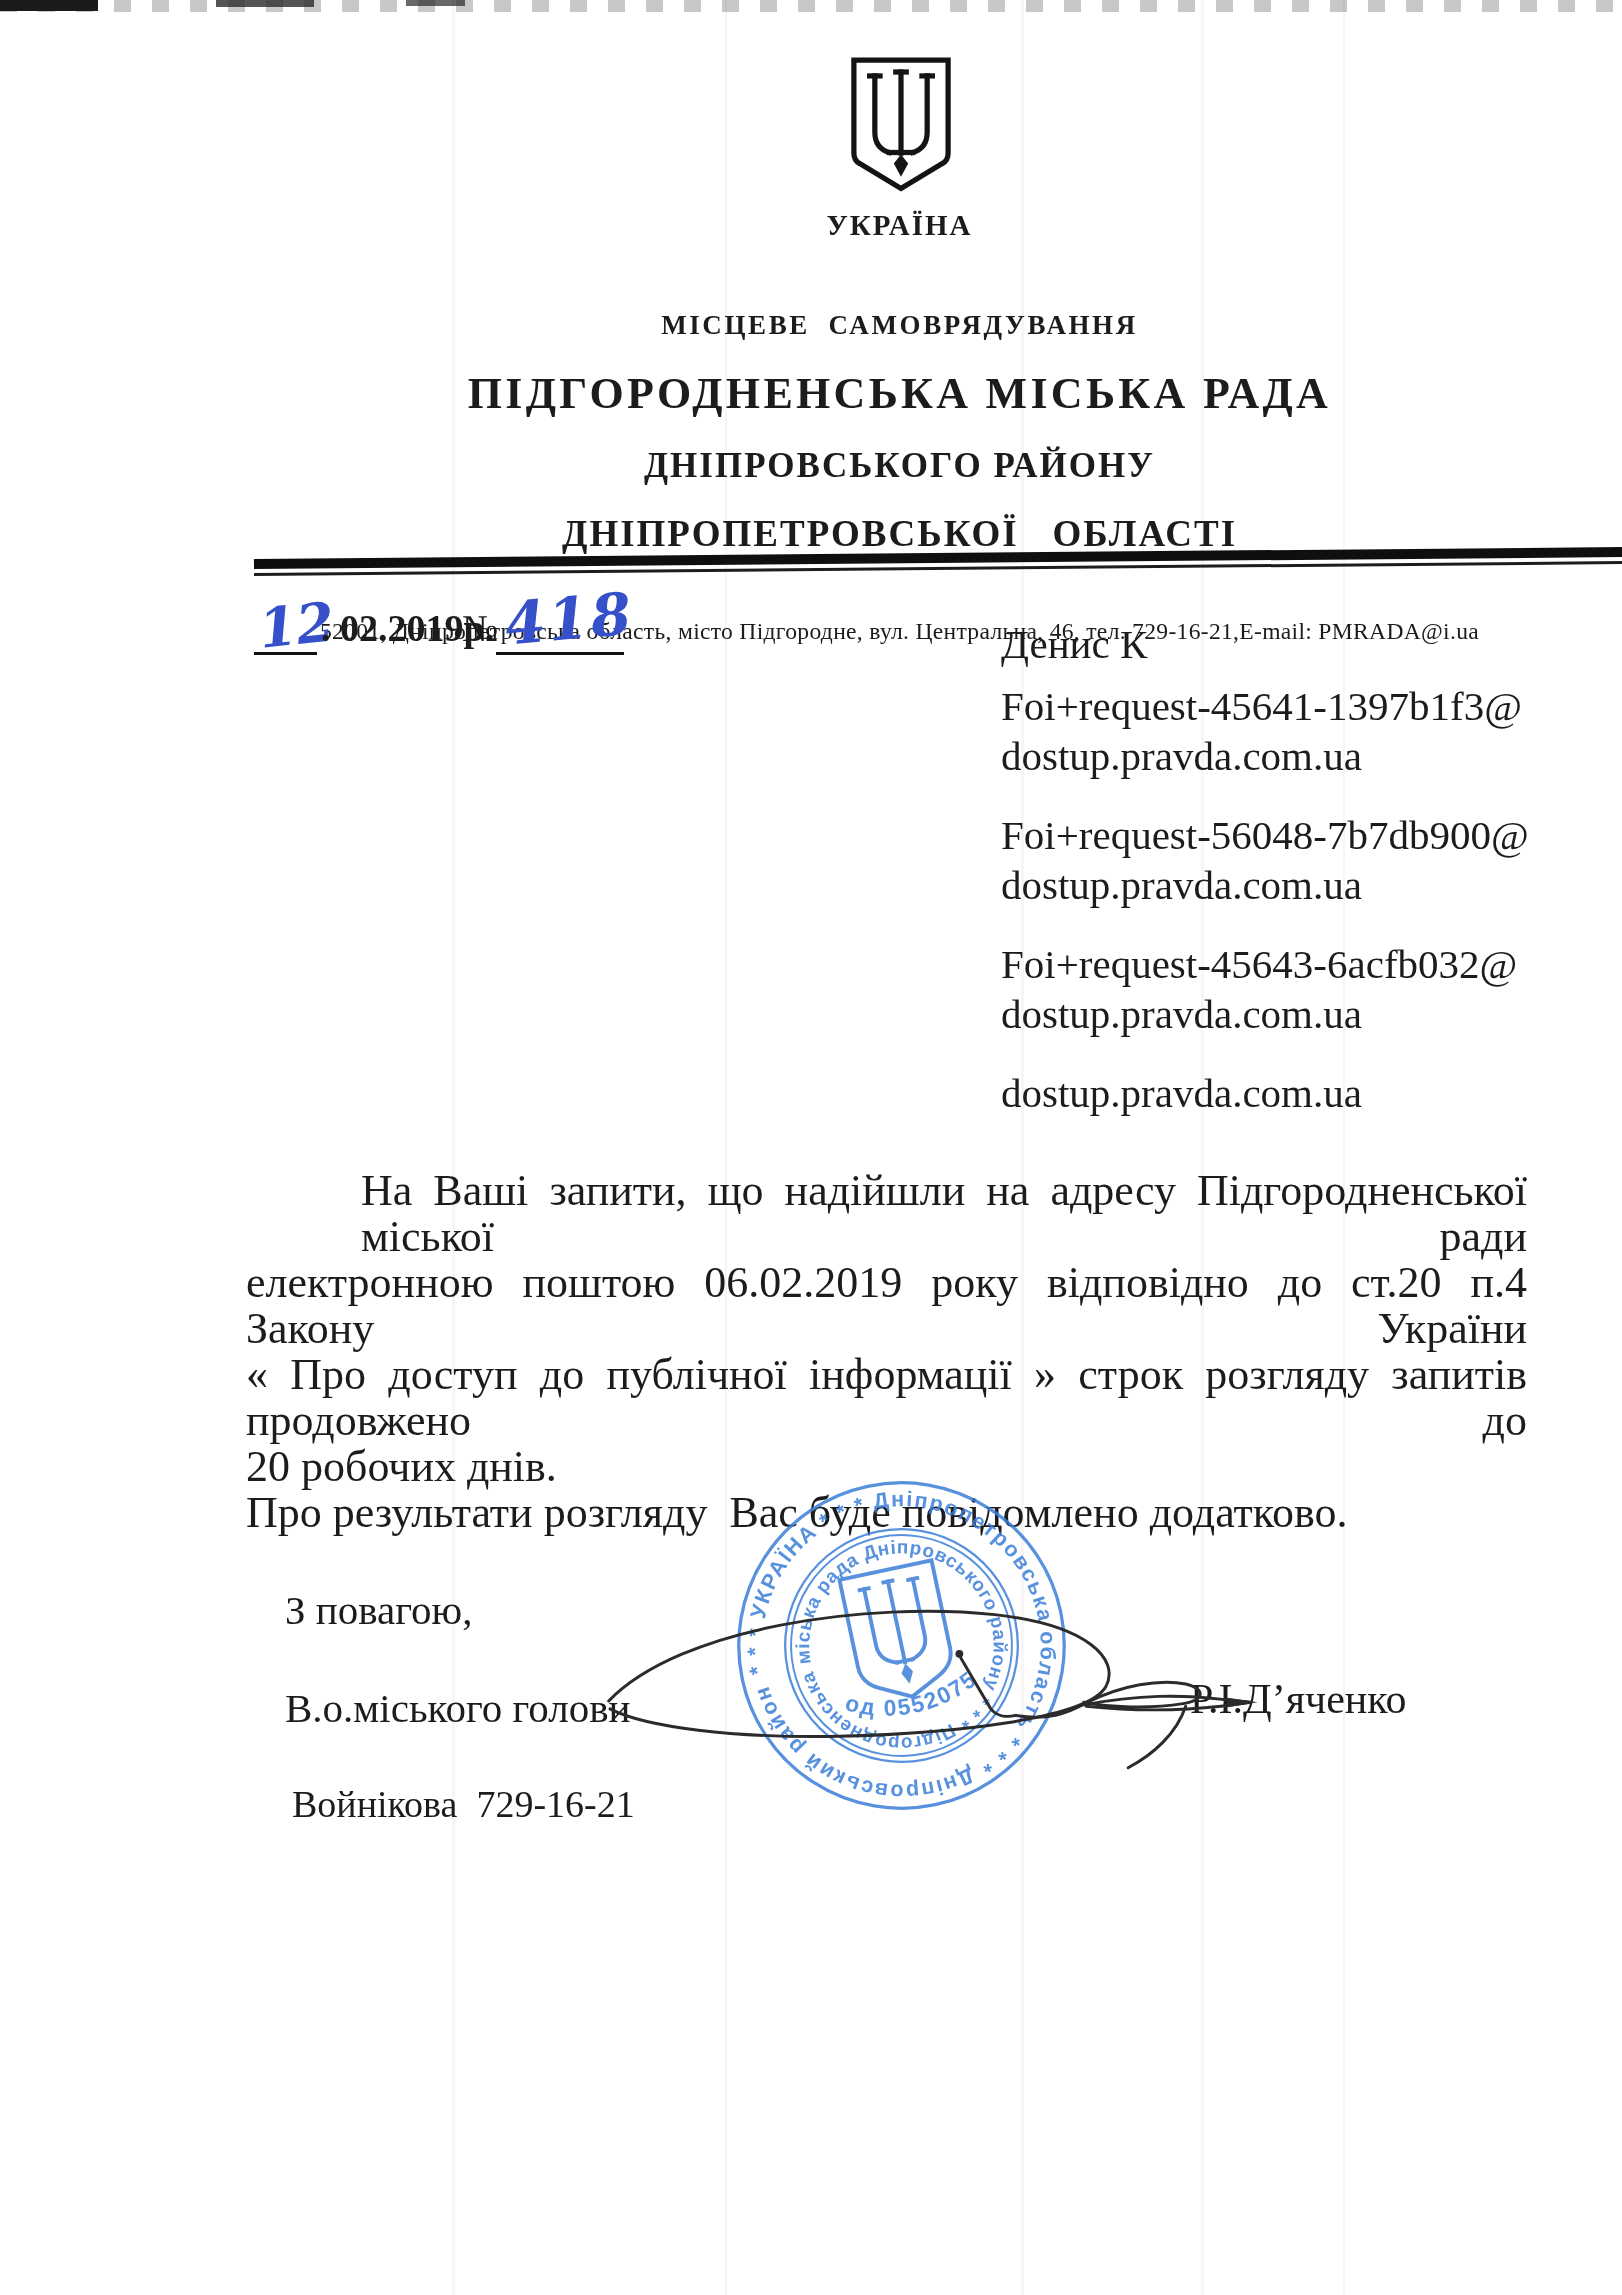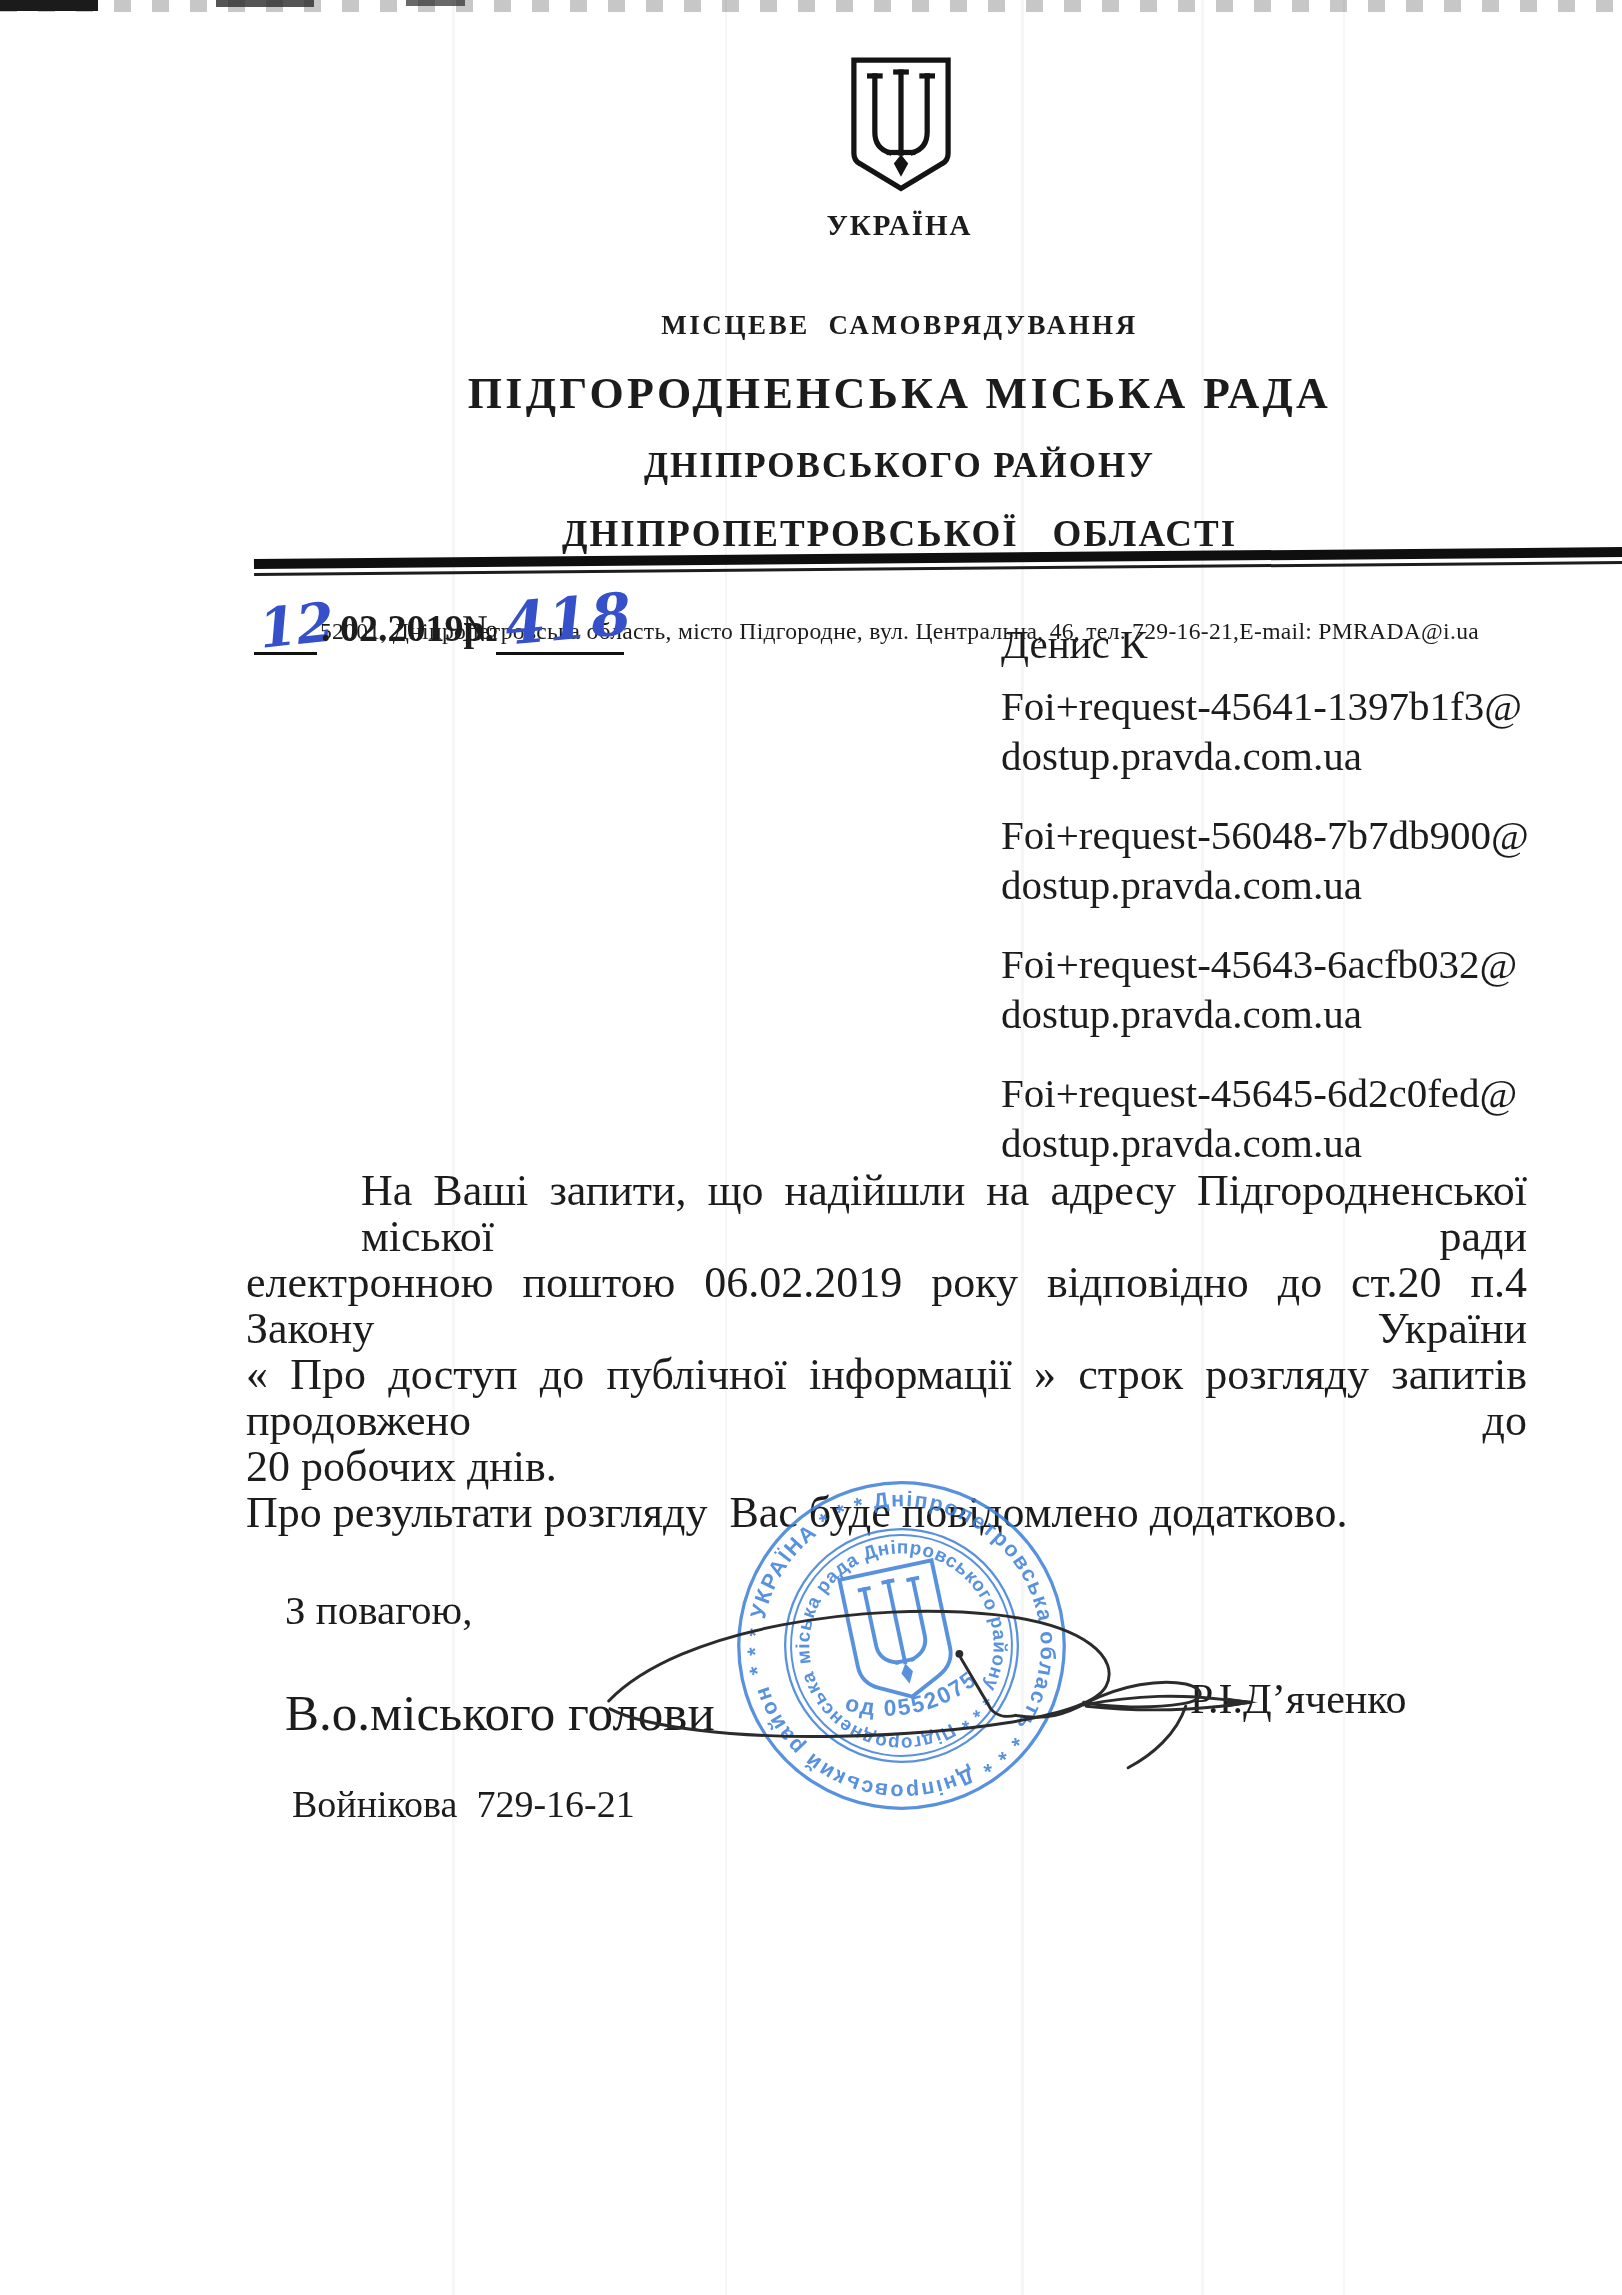--- a/index.html
+++ b/index.html
@@ -39,21 +39,21 @@
   .recipient{left:1001px;top:619px;font-size:41px;line-height:50px;}
   .email-group{margin-top:29px;}
   .email-group.first{margin-top:12px;}
   
   .body-text{left:246px;top:1168px;width:1281px;font-size:44px;line-height:46px;}
   .body-line{white-space:pre-wrap;}
   .just{text-align:justify;text-align-last:justify;}
   .indent{margin-left:115px;}
   
   .salutation{left:285px;top:1586px;font-size:41px;}
-  .signer-title{left:285px;top:1684px;font-size:51px;}
+  .signer-title{left:285px;top:1684px;font-size:41px;}
   .signer-name{left:1190px;top:1675px;font-size:42px;}
   .executor{left:292px;top:1782px;font-size:38px;white-space:pre-wrap;}
   
   .stamp{left:730px;top:1471px;opacity:.85;}
   .stamp text{font-family:"Liberation Sans", sans-serif;font-weight:bold;}
   
   .sig{left:0;top:0;pointer-events:none;}
 </style>
 </head>
 <body>
@@ -112,21 +112,20 @@
   </div>
   <div class="email-group">
     <div>Foi+request-56048-7b7db900@</div>
     <div>dostup.pravda.com.ua</div>
   </div>
   <div class="email-group">
     <div>Foi+request-45643-6acfb032@</div>
     <div>dostup.pravda.com.ua</div>
   </div>
   <div class="email-group">
-    <div>Foi+request-45645-6d2c0fed@</div>
     <div>dostup.pravda.com.ua</div>
   </div>
 </div>
 
 <div class="abs body-text">
   <div class="body-line just indent">На Ваші запити, що надійшли на адресу Підгородненської міської ради</div>
   <div class="body-line just">електронною поштою 06.02.2019 року відповідно до ст.20 п.4 Закону України</div>
   <div class="body-line just">« Про доступ до публічної інформації » строк розгляду запитів продовжено до</div>
   <div class="body-line">20 робочих днів.</div>
   <div class="body-line">Про результати розгляду  Вас буде повідомлено додатково.</div>

